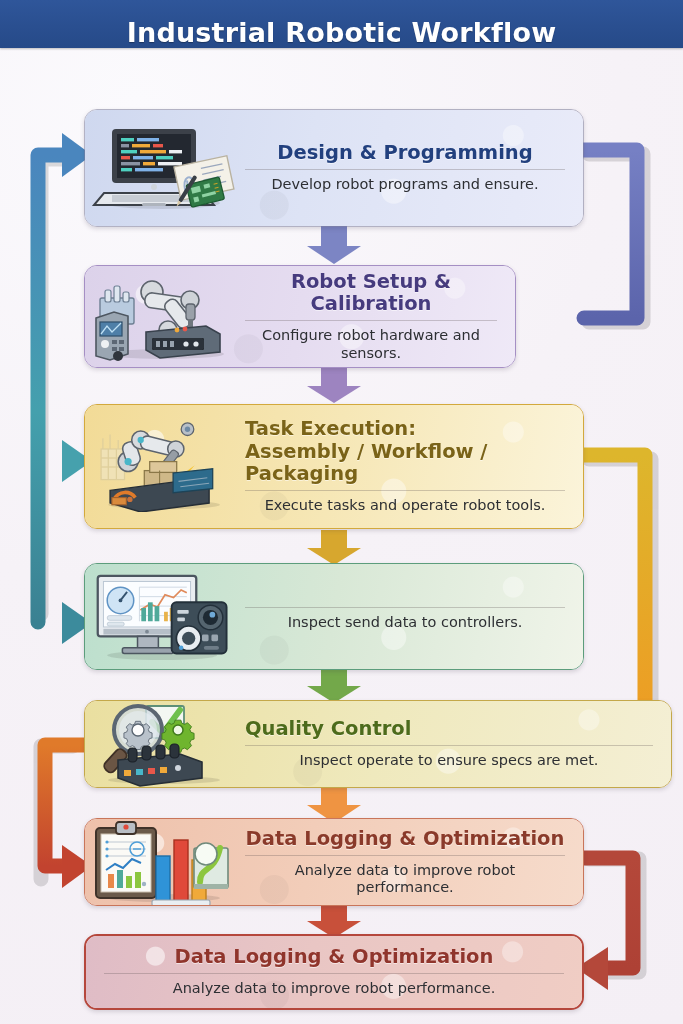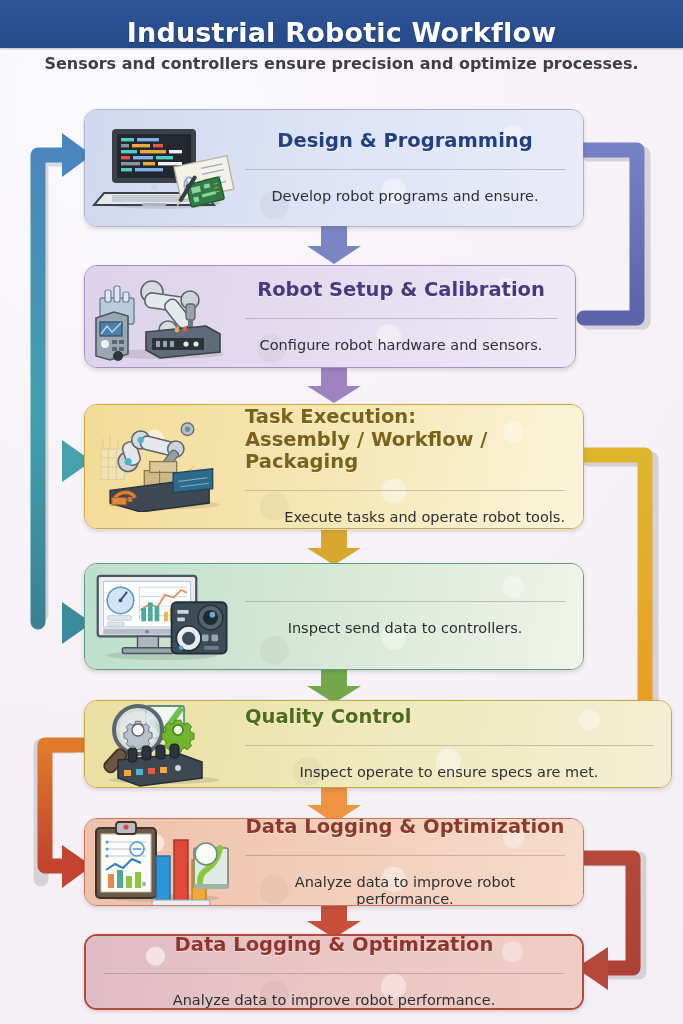--- a/index.html
+++ b/index.html
@@ -52,21 +52,21 @@
     pointer-events:none;
   }
   .card .body{position:absolute;inset:0;display:flex;align-items:center;}
   .icon-slot{
     width:160px;flex:0 0 160px;height:100%;
     display:flex;align-items:center;justify-content:center;
     position:relative;z-index:2;
   }
   .text-slot{
     flex:1 1 auto;min-width:0;padding-right:18px;position:relative;z-index:2;
-    display:flex;flex-direction:column;justify-content:center;gap:12px;
+    display:flex;flex-direction:column;justify-content:center;
   }
   .c-title{
     font-family:"DejaVu Sans","Liberation Sans",sans-serif;
     font-weight:bold;font-size:19.5px;line-height:1.14;
     text-shadow:0 1px 0 rgba(255,255,255,.55);
     white-space:pre-line;
   }
   .rule{height:1px;background:rgba(90,80,80,.28);margin:5px 0 6px 0;}
   .c-desc{
     font-family:"DejaVu Sans","Liberation Sans",sans-serif;
@@ -80,21 +80,20 @@
 </style>
 </head>
 <body>
 
 <div id="poster">
 
   <div class="header">
     <h1>Industrial Robotic Workflow</h1>
   </div>
 
-  <div class="subtitle">Sensors and controllers ensure precision and optimize processes.</div>
 
   <svg id="wires" viewBox="0 0 683 1024" xmlns="http://www.w3.org/2000/svg">
     <defs>
       <linearGradient id="gBlueTeal" x1="0" y1="0" x2="0" y2="1">
         <stop offset="0%" stop-color="#4a86be"></stop>
         <stop offset="55%" stop-color="#44a0ad"></stop>
         <stop offset="100%" stop-color="#3a8192"></stop>
       </linearGradient>
       <linearGradient id="gOrangeRed" x1="0" y1="0" x2="0" y2="1">
         <stop offset="0%" stop-color="#e07a2a"></stop>
@@ -244,21 +243,21 @@
         </svg>
       </div>
       <div class="text-slot t-center">
         <div class="c-title" style="color:#22407e;">Design &amp; Programming</div>
         <div class="rule"></div>
         <div class="c-desc">Develop robot programs and ensure.</div>
       </div>
     </div>
   </div>
 
-  <div class="card" style="left:84px;top:265px;width:492px;height:103px;border-color:#a58fc4;">
+  <div class="card" style="left:84px;top:265px;width:432px;height:103px;border-color:#a58fc4;">
     <div style="position:absolute;inset:0;background:linear-gradient(100deg,#dcd2ea 0%,#e5dcf0 50%,#efe9f7 100%);"></div>
     <div class="tex"></div>
     <div class="body">
       <div class="icon-slot">
         <svg class="art" viewBox="0 0 150 90">
           <ellipse cx="74" cy="82" rx="60" ry="5" fill="#000" opacity=".10"></ellipse>
           <rect x="10" y="26" width="34" height="26" rx="2" fill="#b9cbdf" stroke="#6d7f93" stroke-width="1.4"></rect>
           <g fill="#dfe7f0" stroke="#6d7f93" stroke-width="1.2">
             <rect x="15" y="18" width="6" height="12" rx="2"></rect>
             <rect x="24" y="14" width="6" height="16" rx="2"></rect>
@@ -361,21 +360,21 @@
             <circle cx="22" cy="26" r="3" fill="#c9713a"></circle>
             <path d="M4 26 C10 16, 22 16, 28 24" fill="none" stroke="#e07b2a" stroke-width="4"></path>
             <rect x="2" y="24" width="16" height="8" fill="#d98a3c" stroke="#a2602a" stroke-width="1.2"></rect>
           </g>
         </svg>
       </div>
       <div class="text-slot">
         <div class="c-title" style="color:#7a6318;">Task Execution:
 Assembly / Workflow / Packaging</div>
         <div class="rule"></div>
-        <div class="c-desc" style="text-align:right;">Execute tasks and operate robot tools.</div>
+        <div class="c-desc" style="text-align:center;">Execute tasks and operate robot tools.</div>
       </div>
     </div>
   </div>
 
   <div class="card" style="left:84px;top:563px;width:500px;height:107px;border-color:#5c9d7c;">
     <div style="position:absolute;inset:0;background:linear-gradient(100deg,#bcdfcd 0%,#d8e8d6 50%,#f0f4e9 100%);"></div>
     <div class="tex"></div>
     <div class="body">
       <div class="icon-slot">
         <svg class="art" viewBox="0 0 150 95">

